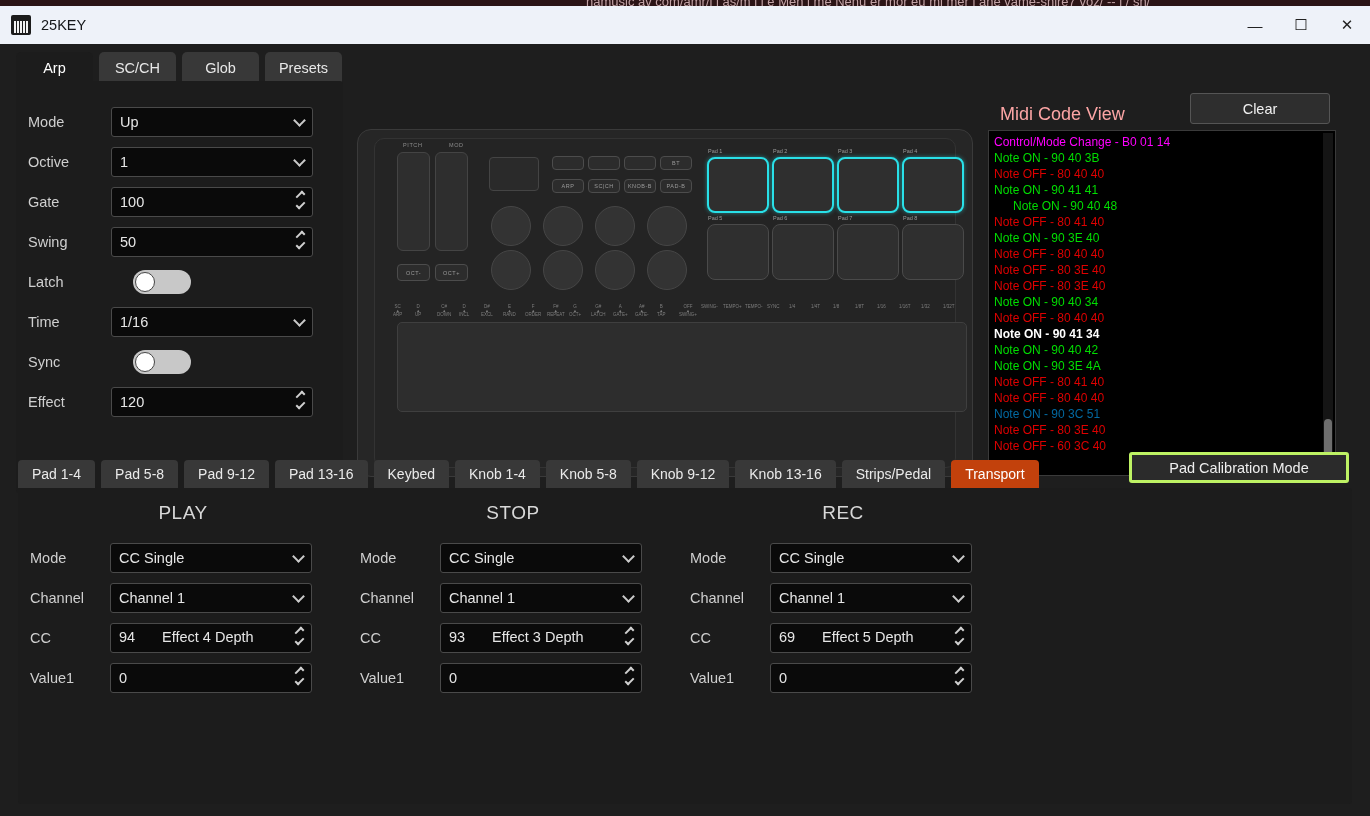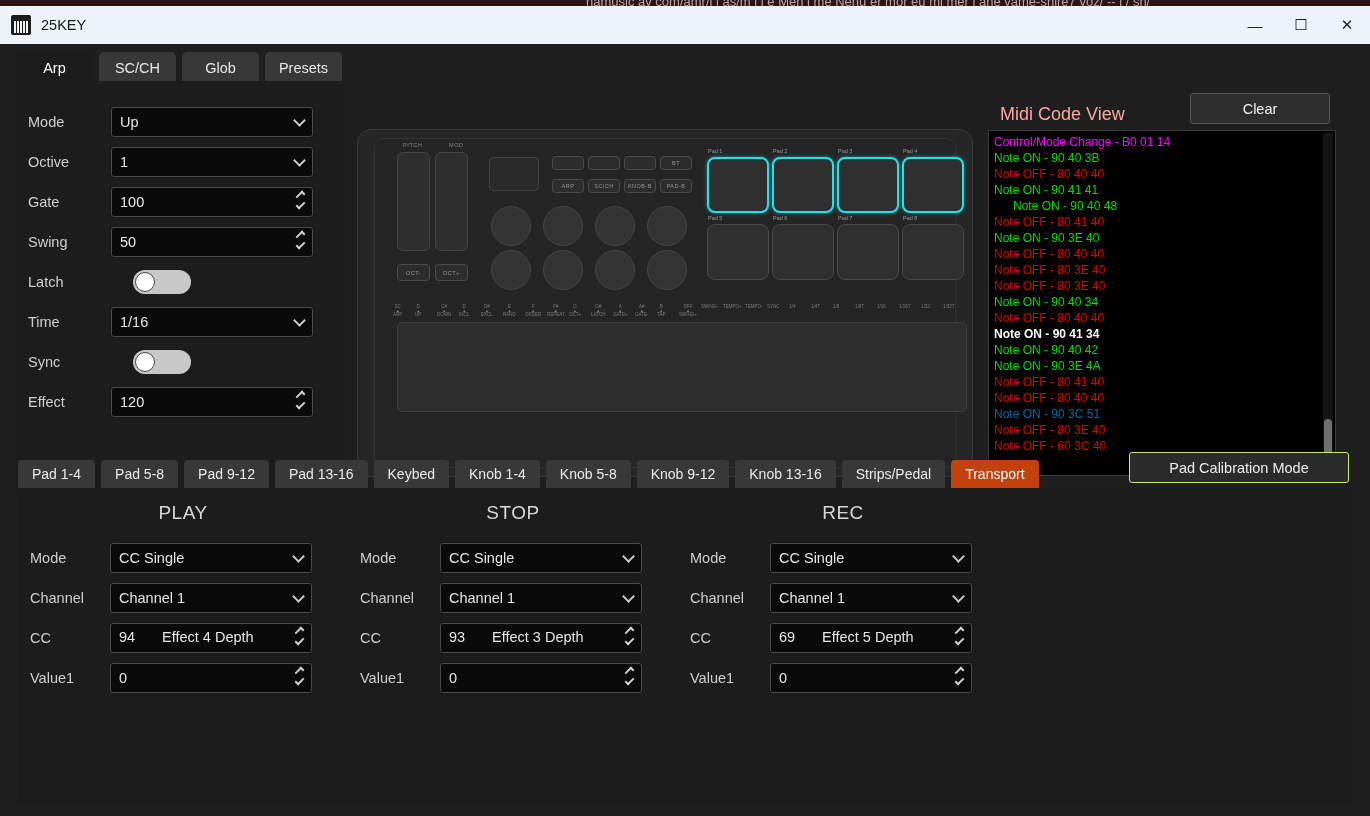--- a/index.html
+++ b/index.html
@@ -183,21 +183,21 @@
   #bottom-tabs { position: absolute; left: 18px; top: 416px; display: flex; gap: 6px; }
   .btab {
     background: #383838; color: #eaeaea; border: none; height: 28px;
     font-size: 14px; padding: 0 14px; border-radius: 4px 4px 0 0;
     cursor: pointer; font-family: "Liberation Sans", sans-serif;
   }
   .btab.active { background: #c2410c; color: #ffffff; }
 
   #calib-btn {
     position: absolute; left: 1129px; top: 408px; width: 220px; height: 31px;
-    background: #2b2b2b; border: 1px solid #bef264; border-radius: 3px;
+    background: #2b2b2b; border: 3px solid #bef264; border-radius: 3px;
     color: #efefef; font-size: 14.5px; cursor: pointer;
     font-family: "Liberation Sans", sans-serif;
   }
 
   
   #transport {
     position: absolute; left: 18px; top: 444px; width: 1334px; height: 316px;
     background: #1c1c1c; border-radius: 0 3px 3px 3px;
   }
   .tsec { position: absolute; top: 14px; width: 330px; height: 200px; }

